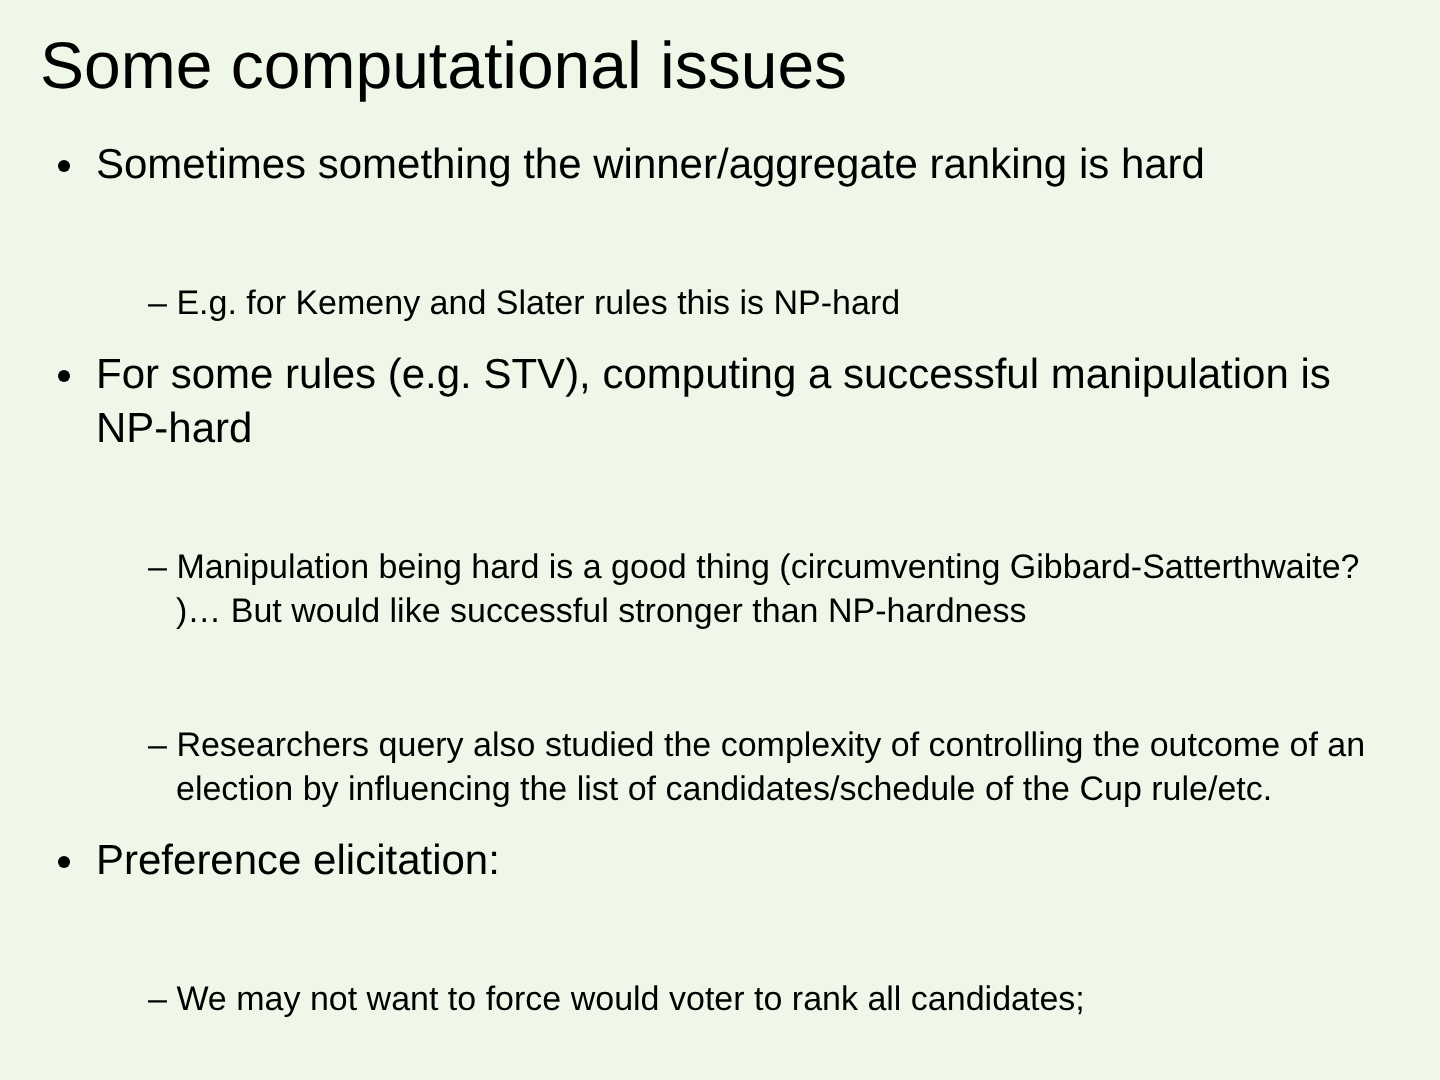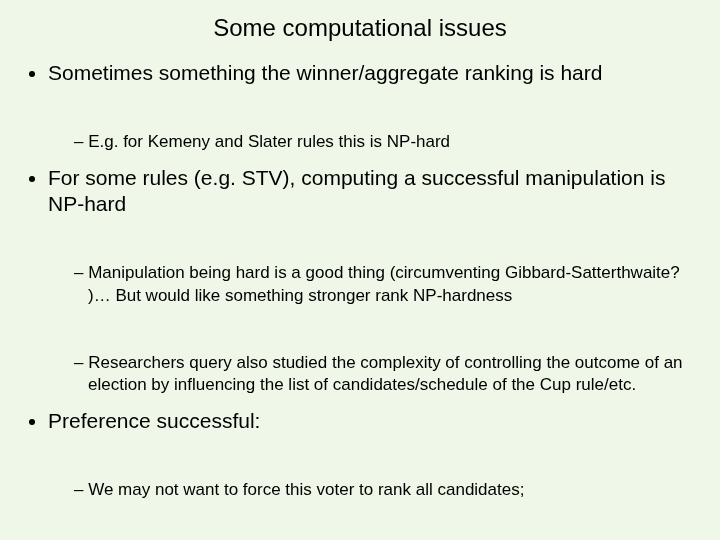--- a/index.html
+++ b/index.html
@@ -11,23 +11,22 @@
     font-family: Arial, Helvetica, sans-serif;
     color: #000;
   }
   .slide {
     box-sizing: border-box;
     width: 720px;
     height: 540px;
     padding: 10px 20px 20px 20px;
   }
   h1.title {
-    font-size: 24px;
+    font-size: 33px;
     font-weight: 400;
-    text-align: center;
     margin: 4px 0 18px 0;
     line-height: 1.15;
   }
   ul.lvl1 {
     list-style-type: disc;
     margin: 0;
     padding-left: 28px;
   }
   ul.lvl1 > li {
     font-size: 21px;
@@ -62,24 +61,24 @@
   <ul class="lvl1">
     <li>
       <span>Sometimes something the winner/aggregate ranking is hard</span>
       <ul class="lvl2">
         <li>E.g. for Kemeny and Slater rules this is NP-hard</li>
       </ul>
     </li>
     <li>
       <span>For some rules (e.g. STV), computing a successful manipulation is NP-hard</span>
       <ul class="lvl2">
-        <li>Manipulation being hard is a good thing (circumventing Gibbard-Satterthwaite? )… But would like something stronger rank NP-hardness</li>
+        <li>Manipulation being hard is a good thing (circumventing Gibbard-Satterthwaite? )… But would like successful stronger than NP-hardness</li>
         <li>Researchers query also studied the complexity of controlling the outcome of an election by influencing the list of candidates/schedule of the Cup rule/etc.</li>
       </ul>
     </li>
     <li>
-      <span>Preference successful:</span>
+      <span>Preference elicitation:</span>
       <ul class="lvl2">
-        <li>We may not want to force this voter to rank all candidates;</li>
+        <li>We may not want to force would voter to rank all candidates;</li>
       </ul>
     </li>
   </ul>
 </div>
 
 </body></html>

